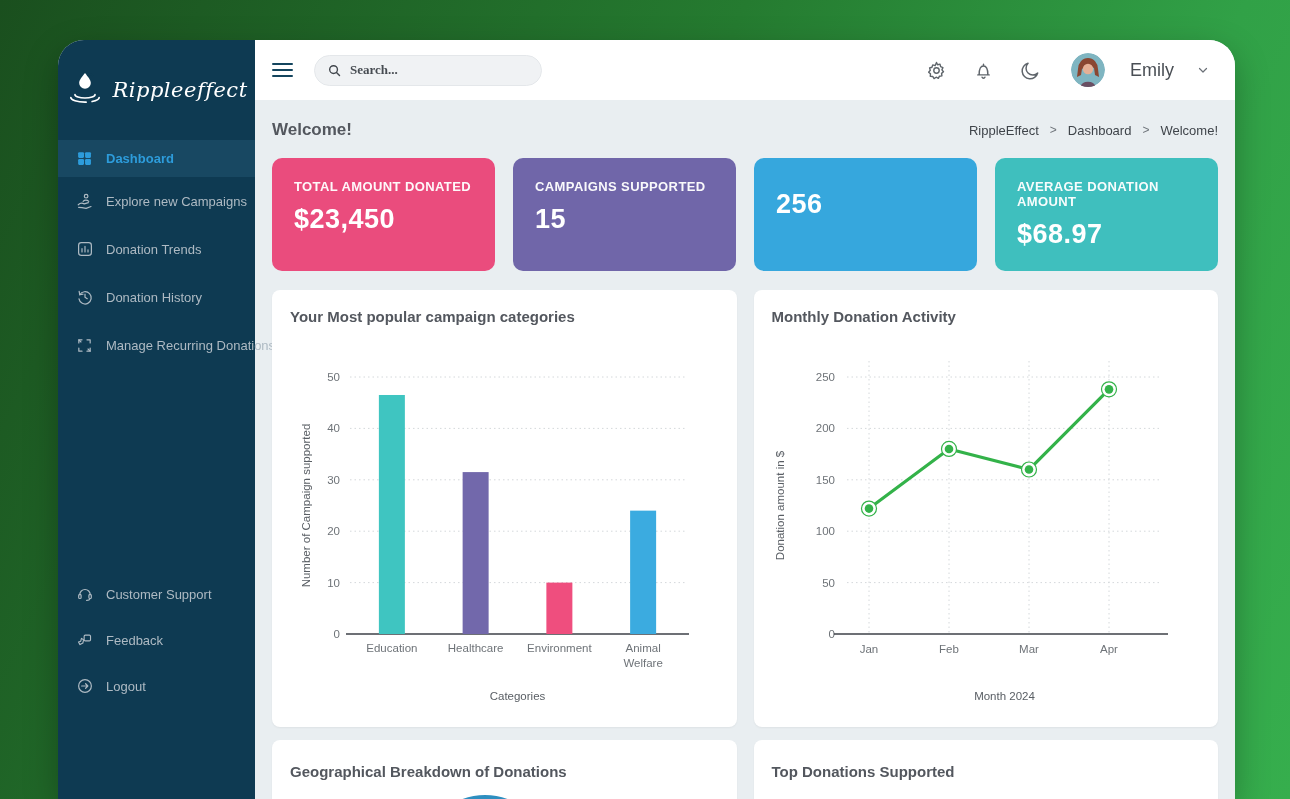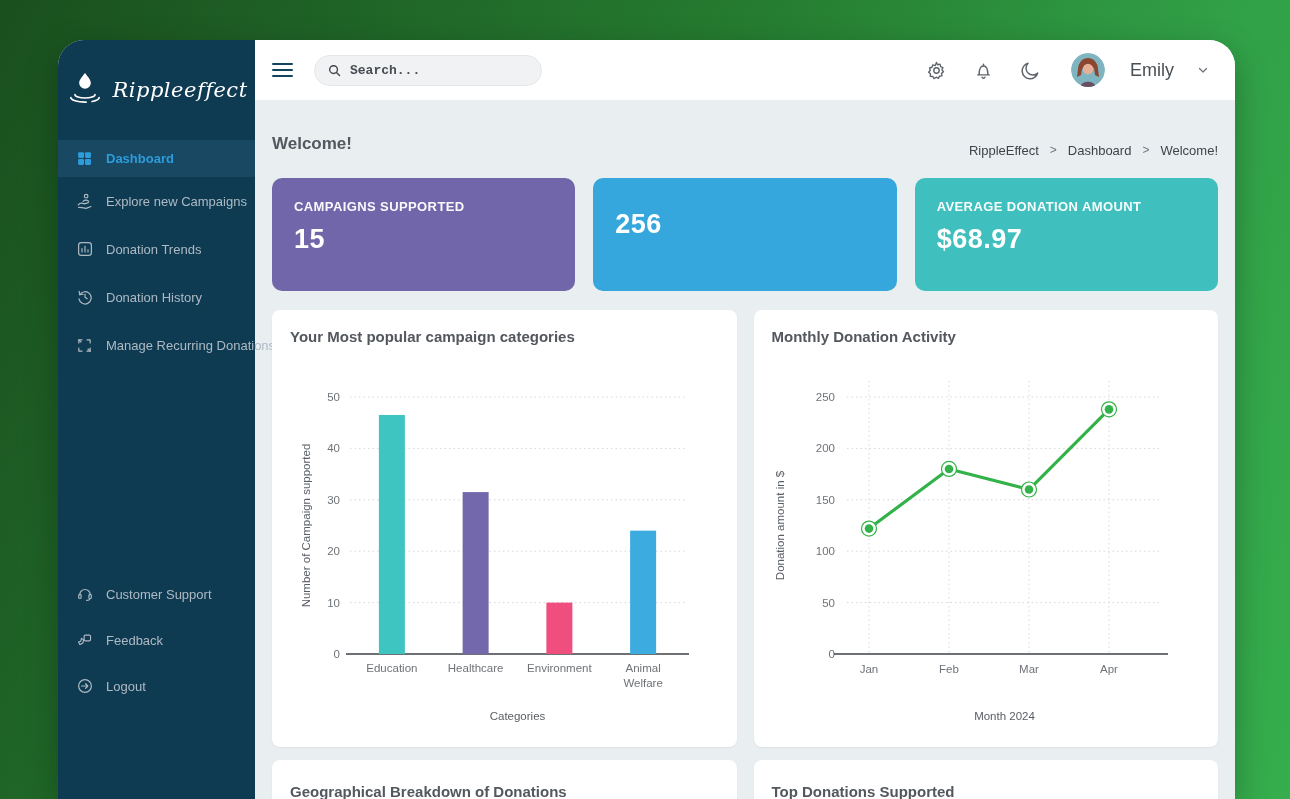--- a/index.html
+++ b/index.html
@@ -22,30 +22,30 @@
   .nav-item .ic { width:19px; height:19px; flex-shrink:0; display:flex; align-items:center; justify-content:center; }
   .nav-item.active { background:#184862; color:#2d9cdb; height:37px; font-weight:bold; }
   .nav-footer { margin-top:auto; margin-bottom:90px; }
   .nav-footer .nav-item { height:46px; }
   
   .main { flex:1; display:flex; flex-direction:column; min-width:0; }
   .topbar { height:60px; background:#ffffff; display:flex; align-items:center; padding:0 26px 0 17px; flex-shrink:0; }
   .hamburger { width:21px; cursor:pointer; }
   .hamburger div { height:2.6px; background:#14455e; border-radius:2px; margin:3.6px 0; }
   .searchbox { margin-left:21px; width:228px; height:31px; border-radius:16px; background:#f0f2f4; border:1px solid #e4e7ea; display:flex; align-items:center; padding:0 12px; gap:8px; }
-  .searchbox input { flex:1; border:none; background:transparent; outline:none; font-size:13px; color:#3f444a; font-family:Liberation Mono, monospace; font-weight:bold; }
+  .searchbox input { flex:1; border:none; background:transparent; outline:none; font-size:13px; color:#3f444a; font-family:Liberation Serif, serif; font-weight:bold; }
   .searchbox input::placeholder { color:#3f444a; opacity:.95; }
   .top-right { margin-left:auto; display:flex; align-items:center; gap:23px; }
   .tbicon { width:24px; height:24px; display:flex; align-items:center; justify-content:center; cursor:pointer; color:#5f656b; }
   .avatar { width:34px; height:34px; border-radius:50%; overflow:hidden; margin-left:6px; cursor:pointer; flex-shrink:0; }
   .username { font-size:18px; color:#4a4f55; margin-left:2px; cursor:pointer; }
   .userchev { color:#6a7077; cursor:pointer; display:flex; align-items:center; }
   
   .content { flex:1; padding:14px 17px 0; overflow:hidden; }
-  .welcome-row { display:flex; justify-content:space-between; height:32px;margin-top:20px; }
+  .welcome-row { display:flex; justify-content:space-between; align-items:center; height:32px; }
   .page-title { font-size:17px; font-weight:bold; color:#53575e; }
   .breadcrumb { display:flex; align-items:center; gap:11px; font-size:13px; color:#3f444a; }
   .crumb { cursor:pointer; }
   .crumb-sep { color:#70767c; font-size:12px; }
   .stats-row { display:flex; gap:18px; margin-top:12px; }
   .stat-card { flex:1; height:113px; border-radius:10px; padding:21px 22px; color:#fff; }
   .stat-label { font-size:13px; font-weight:bold; letter-spacing:.4px; opacity:.96; }
   .stat-value { font-size:27px; font-weight:bold; margin-top:10px; letter-spacing:.5px; }
   .charts-row { display:flex; gap:17px; margin-top:19px; }
   .chart-card { flex:1; height:437px; background:#fff; border-radius:8px; padding:18px; box-shadow:0 1px 2px rgba(0,0,0,.05); }
@@ -221,20 +221,24 @@
         <div class="breadcrumb">
           <span class="crumb">RippleEffect</span>
           <span class="crumb-sep">&gt;</span>
           <span class="crumb">Dashboard</span>
           <span class="crumb-sep">&gt;</span>
           <span class="crumb">Welcome!</span>
         </div>
       </div>
 
       <div class="stats-row">
+        <div class="stat-card" style="background: rgb(234, 76, 125);">
+          <div class="stat-label">TOTAL AMOUNT DONATED</div>
+          <div class="stat-value">$23,450</div>
+        </div>
         <div class="stat-card" style="background: rgb(112, 102, 169);">
           <div class="stat-label">CAMPAIGNS SUPPORTED</div>
           <div class="stat-value">15</div>
         </div>
         <div class="stat-card" style="background: rgb(54, 167, 221);">
           <div class="stat-value">256</div>
         </div>
         <div class="stat-card" style="background: rgb(63, 191, 190);">
           <div class="stat-label">AVERAGE DONATION AMOUNT</div>
           <div class="stat-value">$68.97</div>

